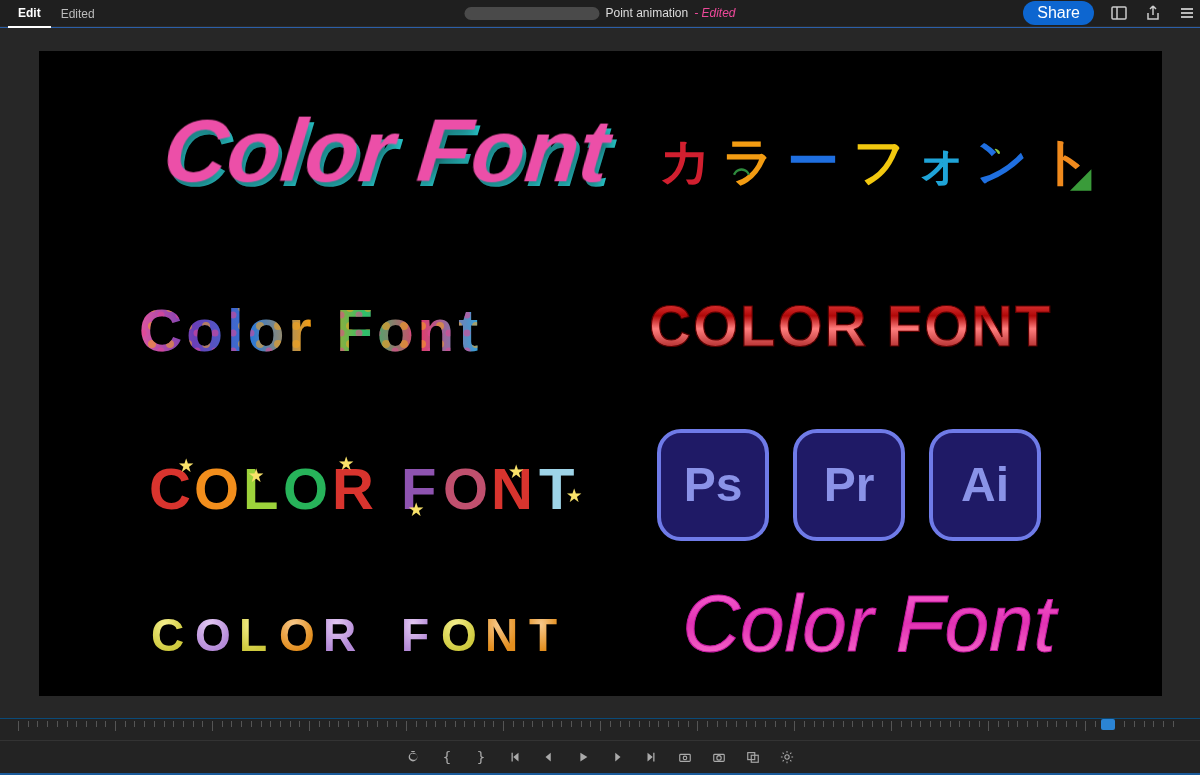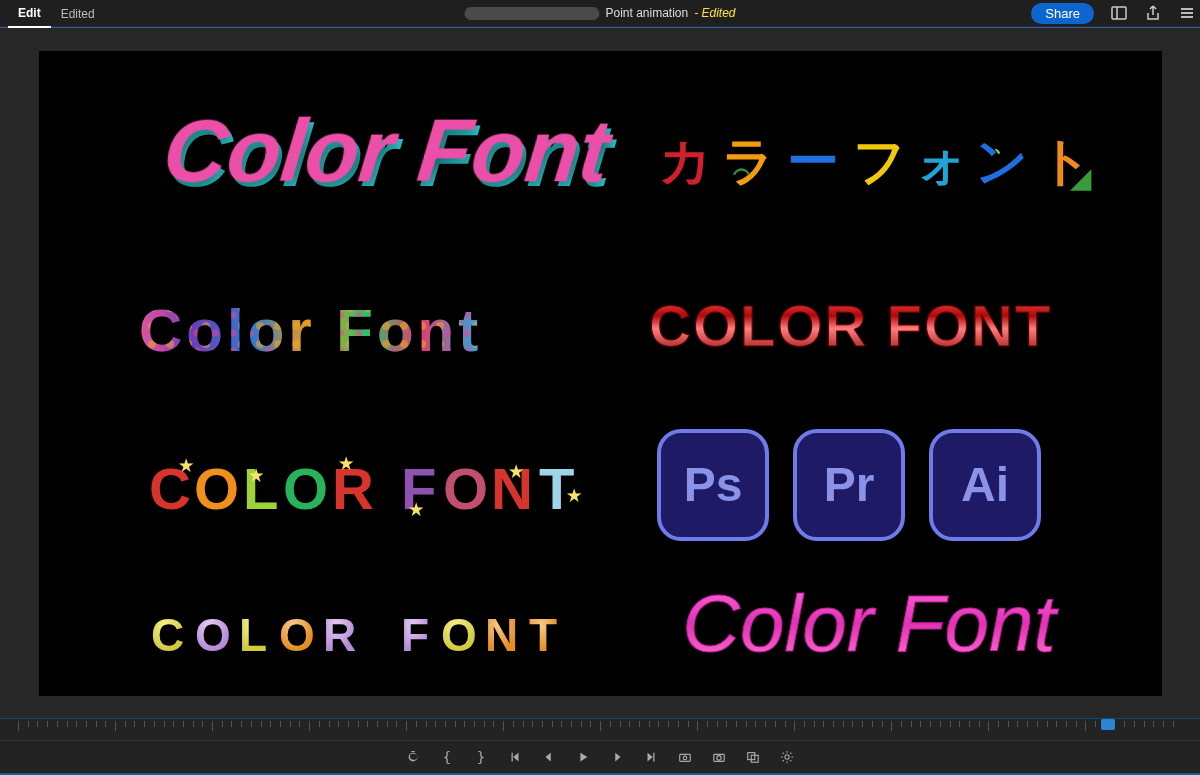--- a/index.html
+++ b/index.html
@@ -34,28 +34,28 @@
   align-items: center;
   gap: 6px;
 }
 .topbar .pill {
   width: 135px;
   height: 13px;
   background: #4a4a4a;
   border-radius: 7px;
 }
 .topbar .doc-title { color: #ddd; }
-.topbar .doc-status { color: #fde047; font-style: italic; }
+.topbar .doc-status { color: #ec4899; font-style: italic; }
 .topbar .right { margin-left: auto; display: flex; align-items: center; gap: 16px; }
 .btn-share {
   background: #0d66d0;
   color: #fff;
   border-radius: 12px;
   padding: 3px 14px;
-  font-size: 13px;
+  font-size: 16px;
   cursor: pointer;
 }
 .icon-btn {
   width: 18px;
   height: 18px;
   display: flex;
   align-items: center;
   justify-content: center;
   cursor: pointer;
   color: #ccc;

